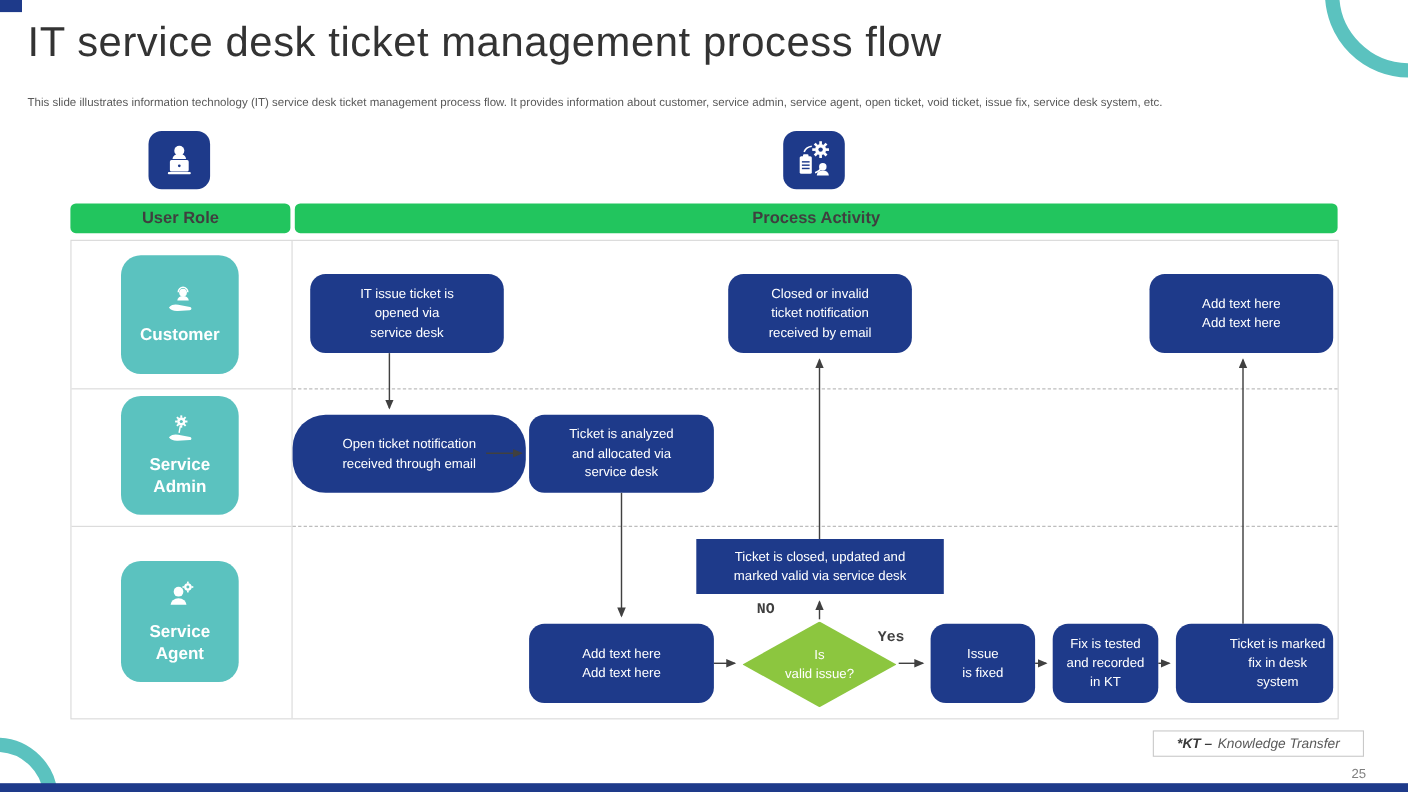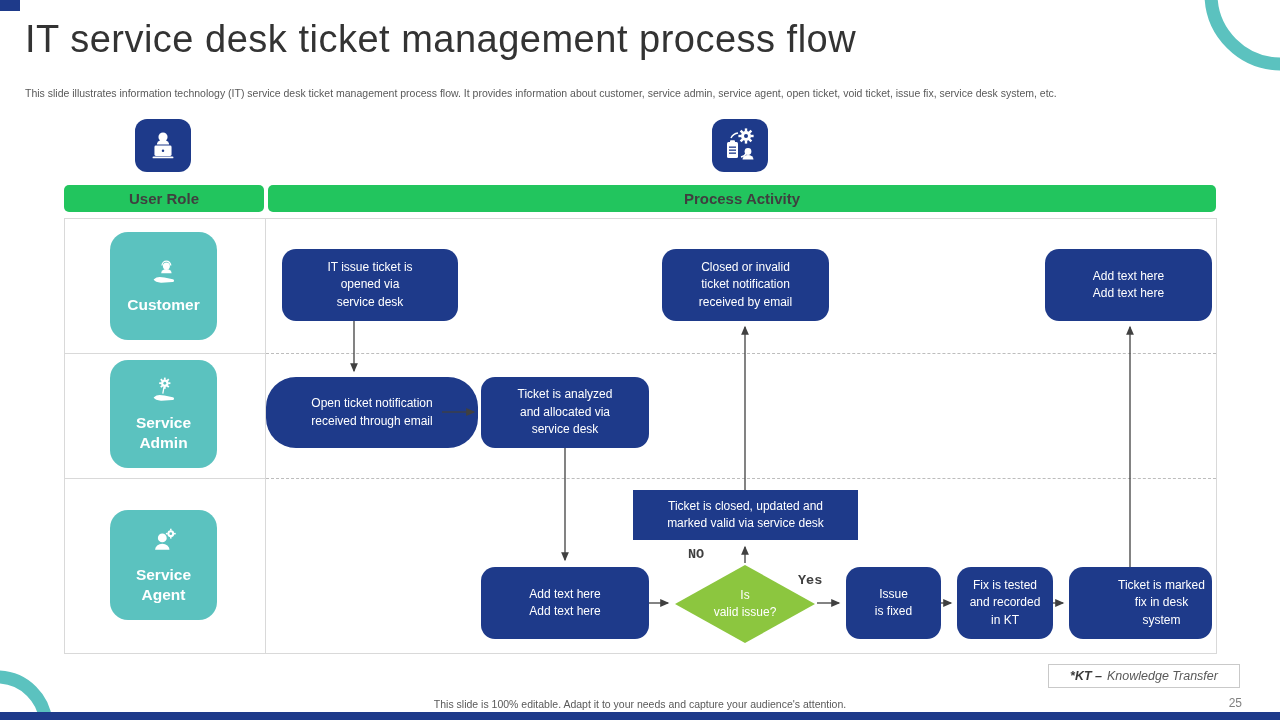--- a/index.html
+++ b/index.html
@@ -237,16 +237,15 @@
     <line x1="817" y1="603" x2="839" y2="603" stroke="#404040" stroke-width="1.3" marker-end="url(#ah)"></line>
     <line x1="941" y1="603" x2="951" y2="603" stroke="#404040" stroke-width="1.3" marker-end="url(#ah)"></line>
     <line x1="1053" y1="603" x2="1063" y2="603" stroke="#404040" stroke-width="1.3" marker-end="url(#ah)"></line>
     <line x1="1130" y1="567" x2="1130" y2="327" stroke="#404040" stroke-width="1.3" marker-end="url(#ah)"></line>
   </svg>
 
   <div class="kt-note">
     <span class="kt-bold">*KT –</span>
     <span>Knowledge  Transfer</span>
   </div>
-  <div class="footer-note">This slide is 100% editable. Adapt it to your needs and capture your audience's attention.</div>
   <div class="page-num">25</div>
 
 </div>
 
 </body></html>

